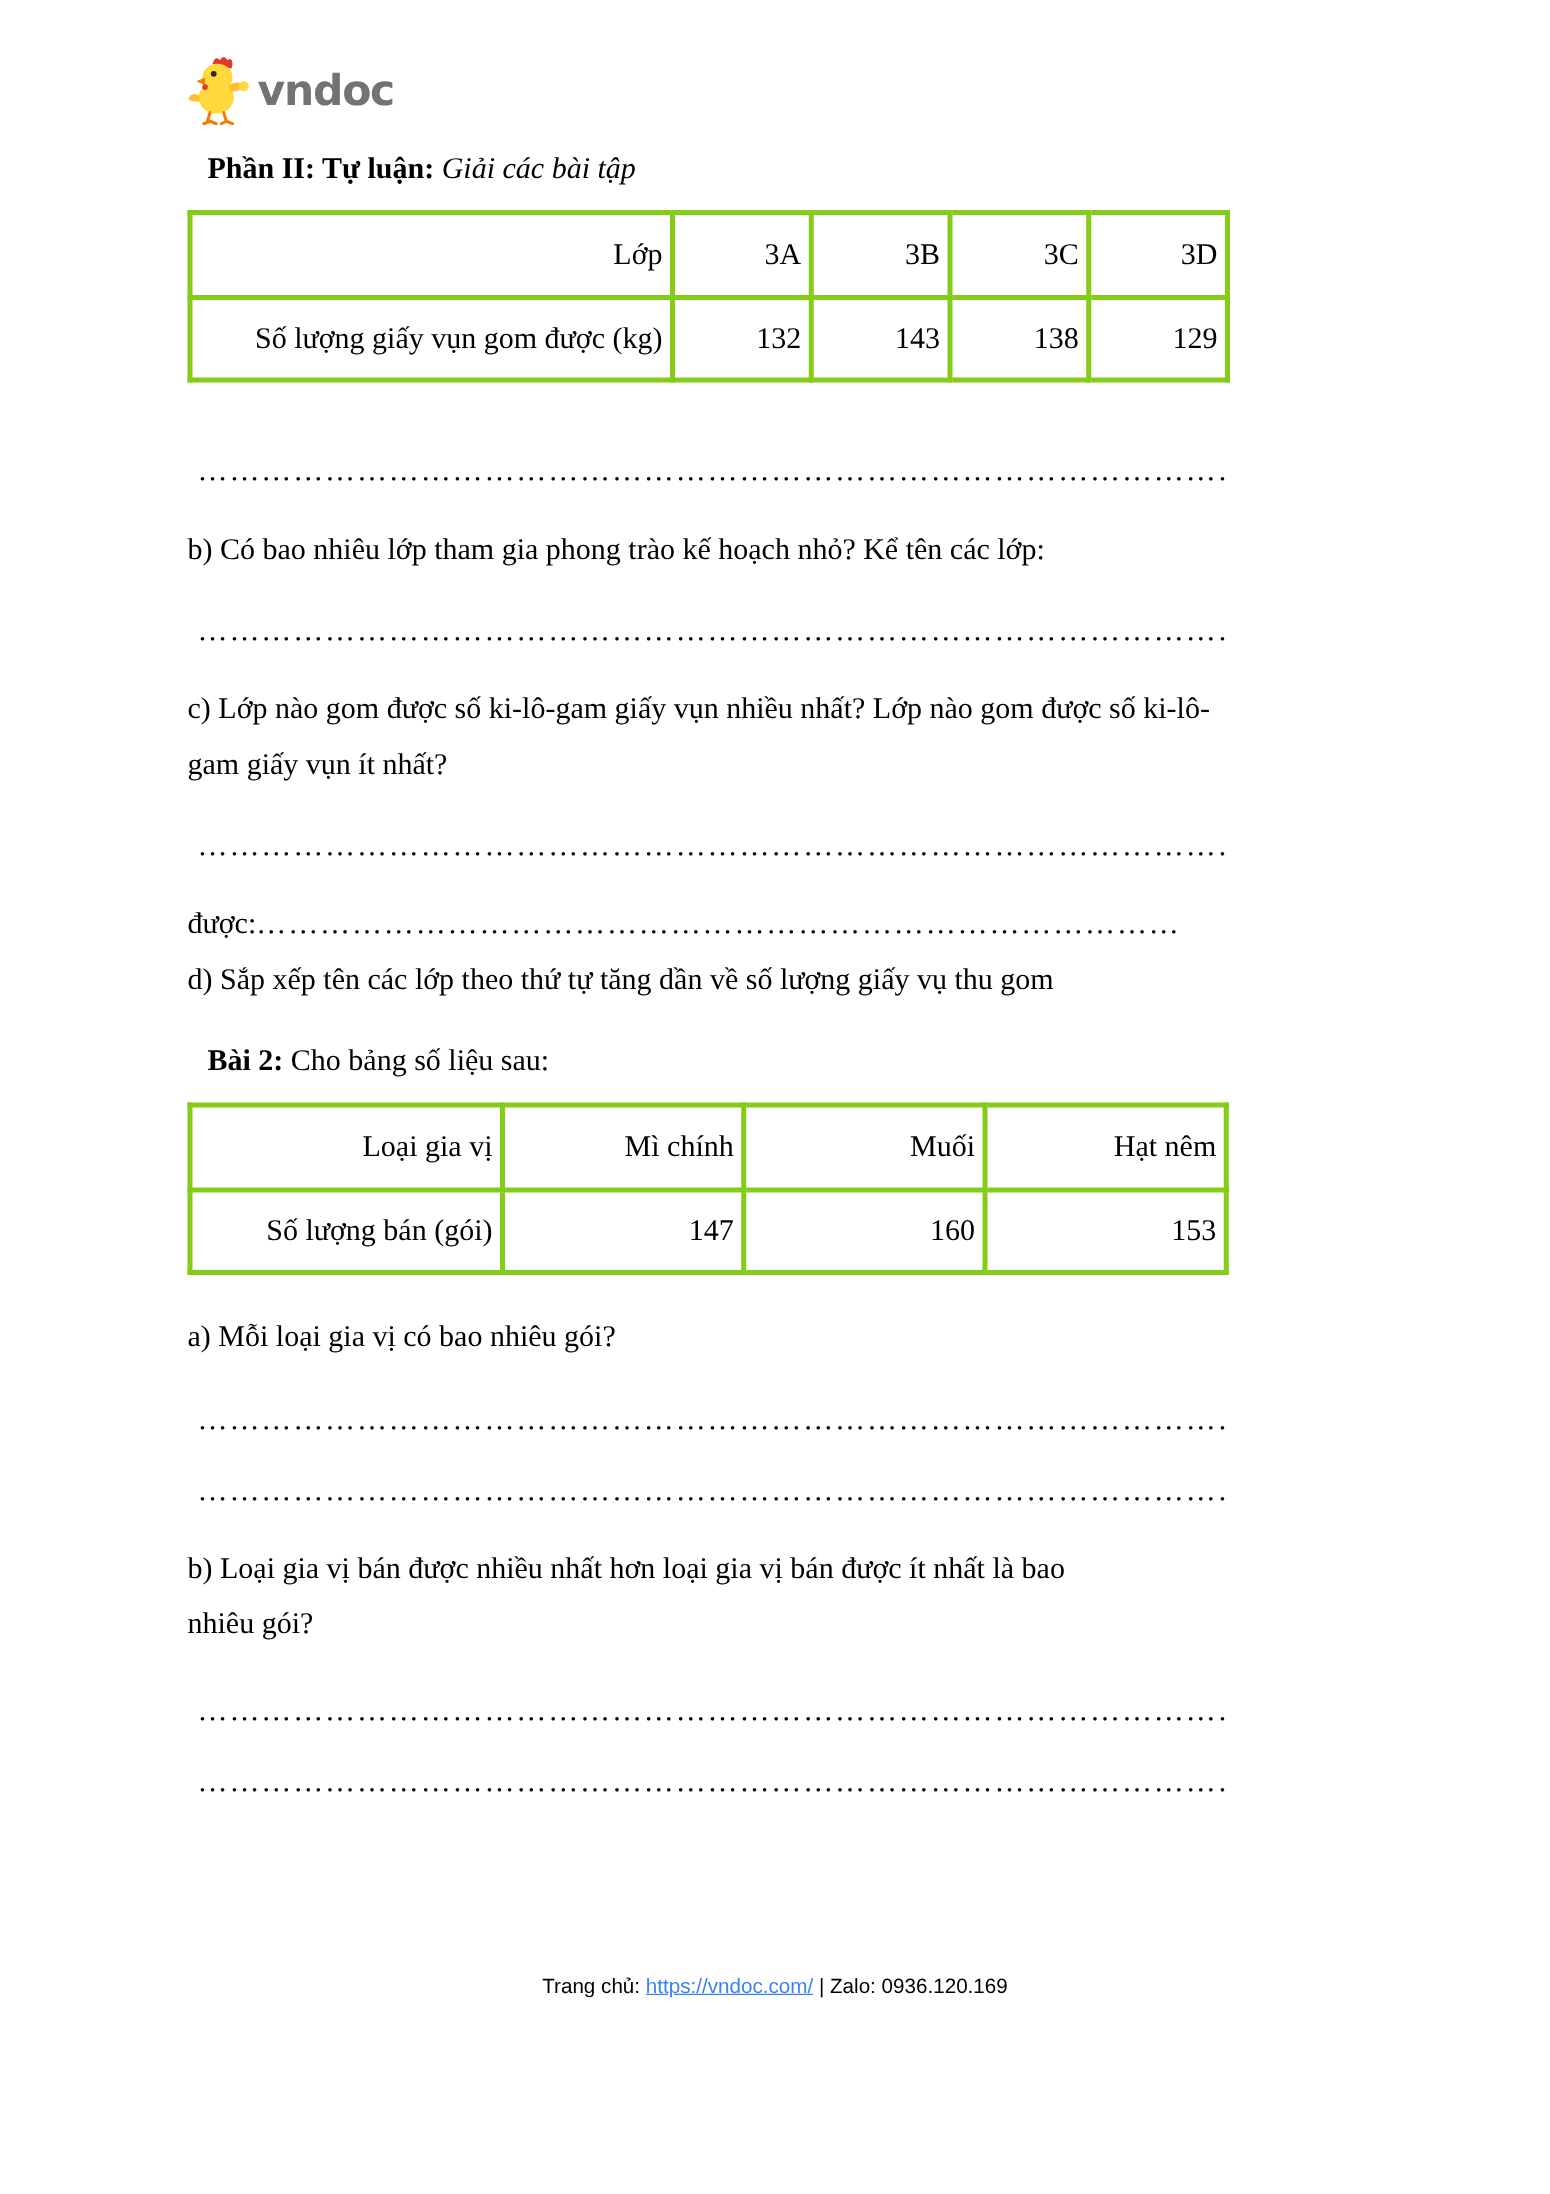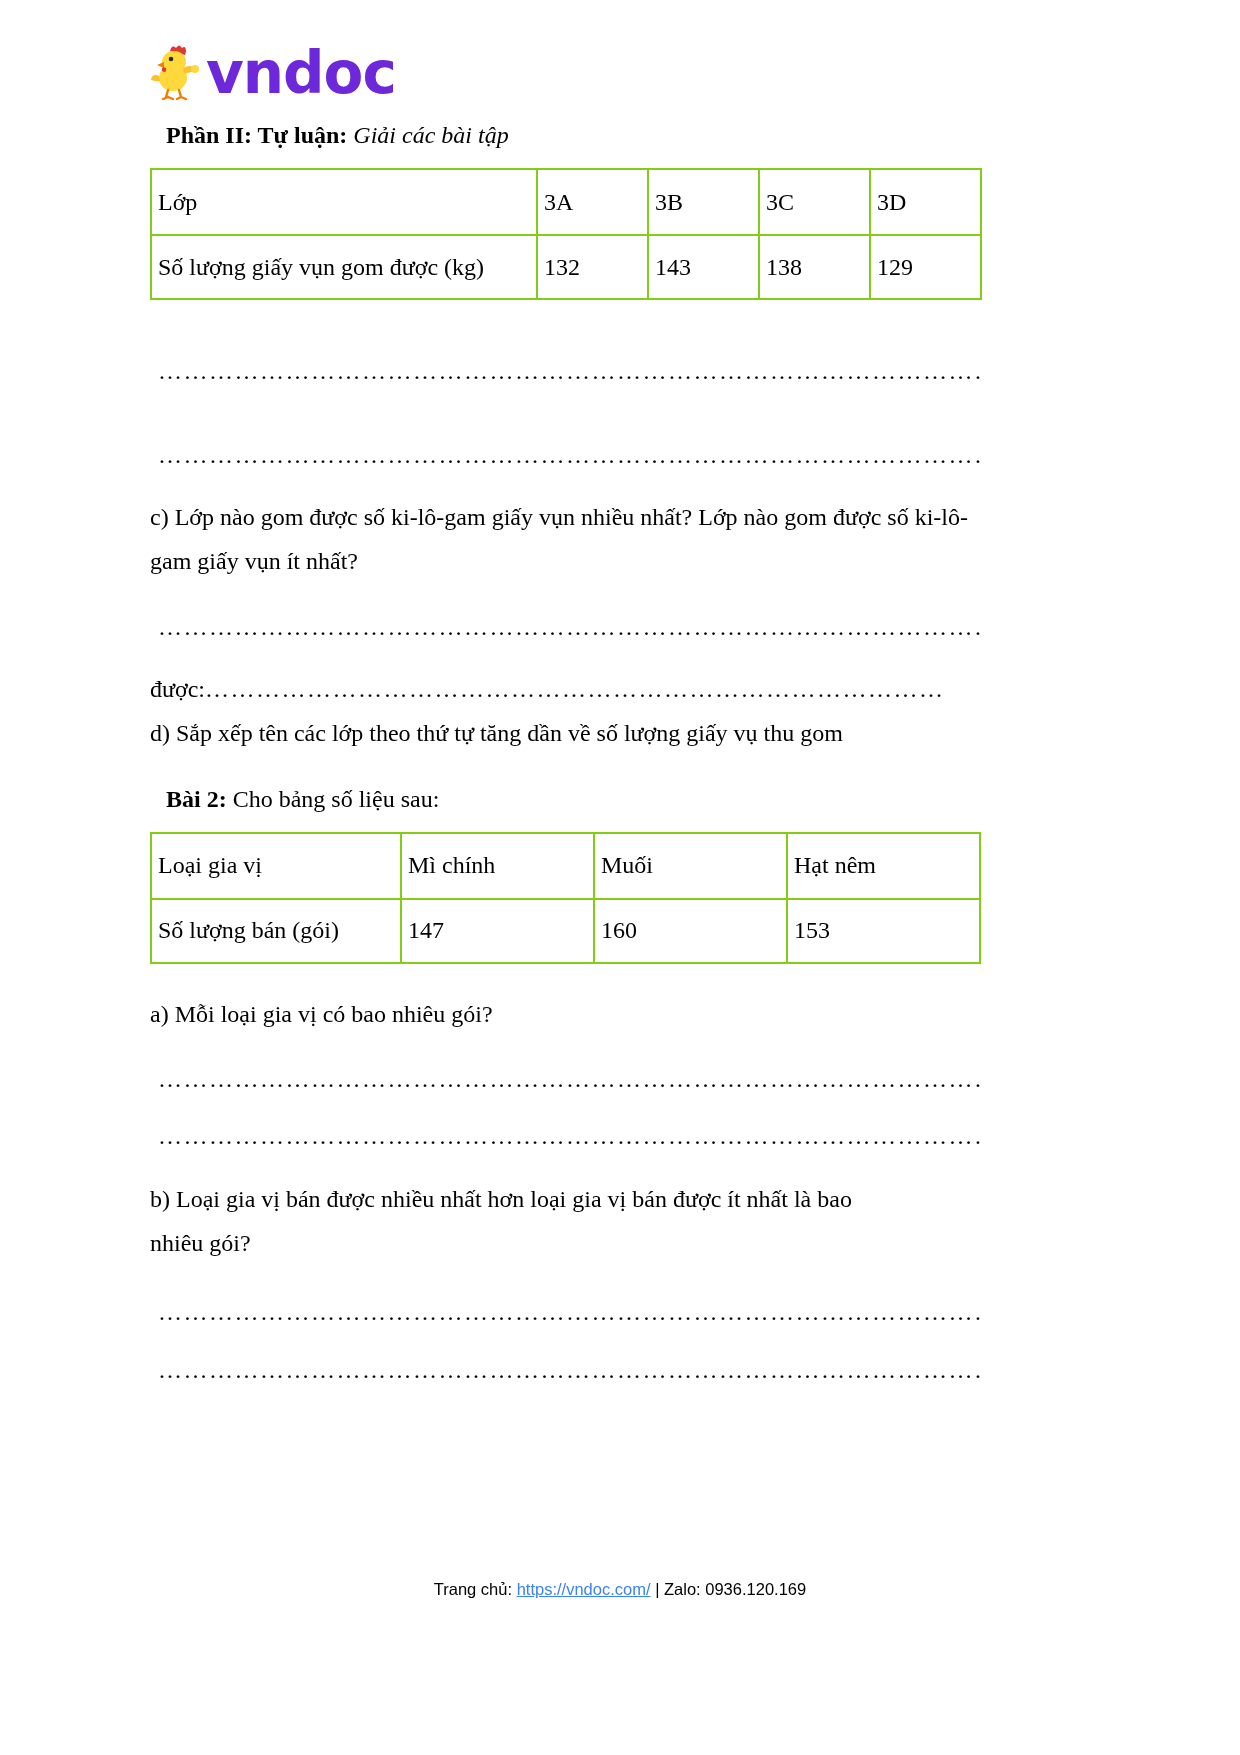--- a/index.html
+++ b/index.html
@@ -38,23 +38,23 @@
   }
   .logo-mark {
     width: 52px;
     height: 58px;
     position: relative;
     margin-right: 4px;
     flex: none;
   }
   .logo-word {
     font-family: "DejaVu Sans", sans-serif;
-    font-size: 58px;
+    font-size: 34px;
     font-weight: 700;
-    color: #6d28d9;
+    color: #737373;
     letter-spacing: -1px;
     line-height: 1;
     margin-top: 4px;
   }
   .heading {
     font-size: 24px;
     line-height: 1.6;
     margin: 10px 0 12px 16px;
   }
   .heading b { font-weight: bold; }
@@ -87,22 +87,22 @@
   }
 
   
   table.stat {
     border-collapse: collapse;
     width: 830px;
     table-layout: fixed;
     margin: 14px 0 14px 0;
   }
   table.stat td {
-    border: 2px solid #84cc16;
-    text-align: left;
+    border: 4px solid #84cc16;
+    text-align: right;
     font-size: 24px;
     vertical-align: middle;
     padding: 0 6px;
   }
   table.stat tr.r1 td { height: 64px; }
   table.stat tr.r2 td { height: 62px; }
 
   
   .t1 col.c0 { width: 386px; }
   .t1 col.cx { width: 111px; }
@@ -191,20 +191,21 @@
           <td>129</td>
         </tr>
       </tbody>
     </table>
 
     <div class="spacer-14"></div>
     <div class="spacer-22"></div>
     <p class="dots dots-indent">…………………………………………………………………………………………</p>
 
     <div class="spacer-18"></div>
+    <p class="para">b) Có bao nhiêu lớp tham gia phong trào kế hoạch nhỏ? Kể tên các lớp:</p>
     <div class="spacer-22"></div>
     <p class="dots dots-indent">…………………………………………………………………………………………</p>
 
     <div class="spacer-18"></div>
     <p class="para">c) Lớp nào gom được số ki-lô-gam giấy vụn  nhiều nhất? Lớp nào gom được số ki-lô-gam giấy vụn ít nhất?</p>
     <div class="spacer-22"></div>
     <p class="dots dots-indent">…………………………………………………………………………………………</p>
 
     <div class="spacer-18"></div>
     <p class="para">

